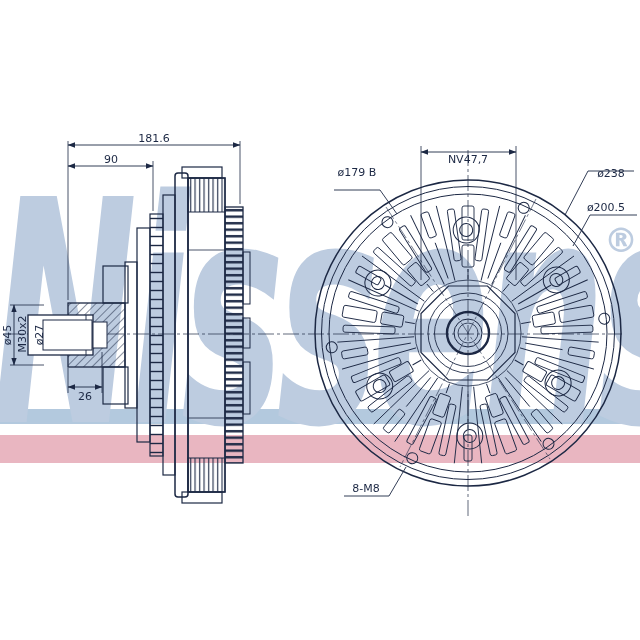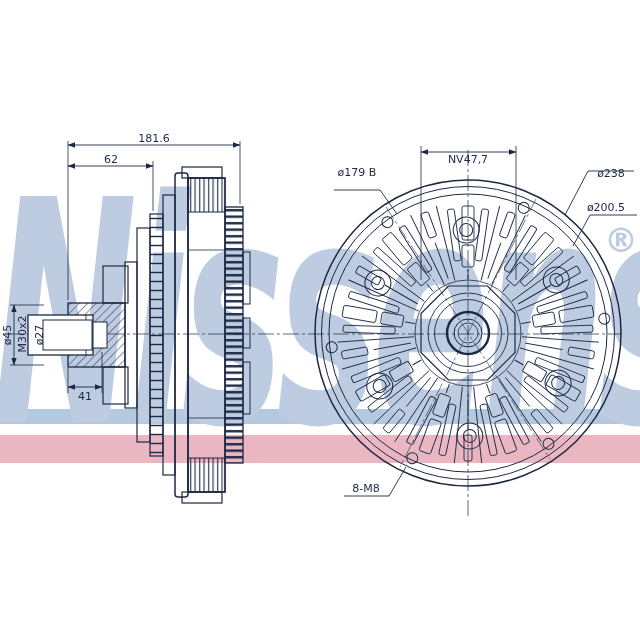--- a/index.html
+++ b/index.html
@@ -176,22 +176,22 @@
 
       <line x1="334" y1="190" x2="380" y2="190" stroke-width="0.9"></line>
       <line x1="380" y1="190" x2="397" y2="214" stroke-width="0.9"></line>
 
       <line x1="344" y1="496" x2="389" y2="496" stroke-width="0.9"></line>
       <line x1="389" y1="496" x2="406" y2="467" stroke-width="0.9"></line>
     </g>
   </svg>
 
   <span class="dim" style="left:154px;top:138px">181.6</span>
-  <span class="dim" style="left:111px;top:159px">62</span>
-  <span class="dim" style="left:85px;top:396px">41</span>
+  <span class="dim" style="left:111px;top:159px">90</span>
+  <span class="dim" style="left:85px;top:396px">26</span>
   <span class="dim rot" style="left:7px;top:335px">ø45</span>
   <span class="dim rot" style="left:22px;top:334px">M30x2</span>
   <span class="dim rot" style="left:39px;top:335px">ø27</span>
   <span class="dim" style="left:468px;top:159px">NV47,7</span>
   <span class="dim" style="left:611px;top:173px">ø238</span>
   <span class="dim" style="left:606px;top:207px">ø200.5</span>
   <span class="dim" style="left:357px;top:172px">ø179 B</span>
   <span class="dim" style="left:366px;top:488px">8-M8</span>
 </div>
 

